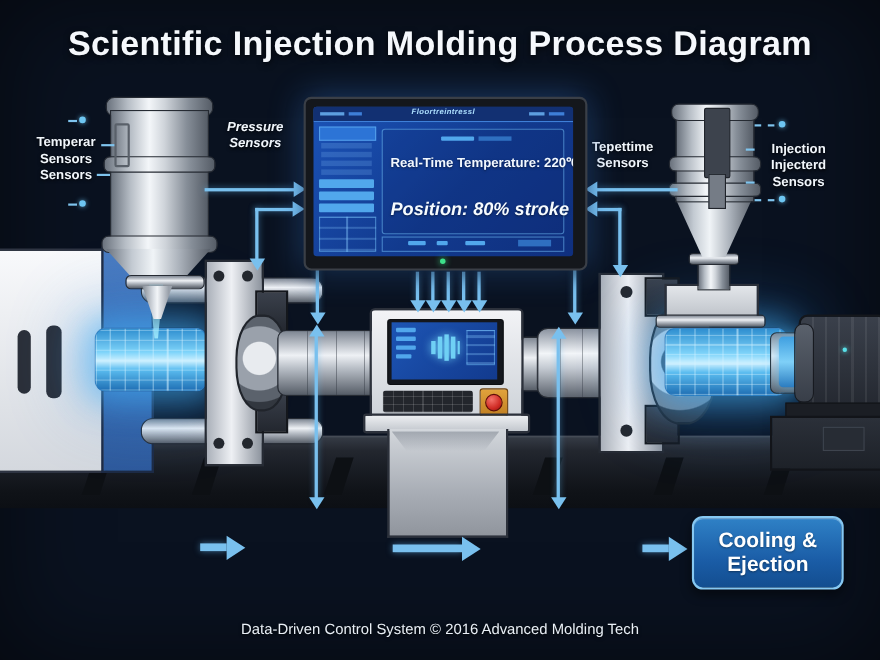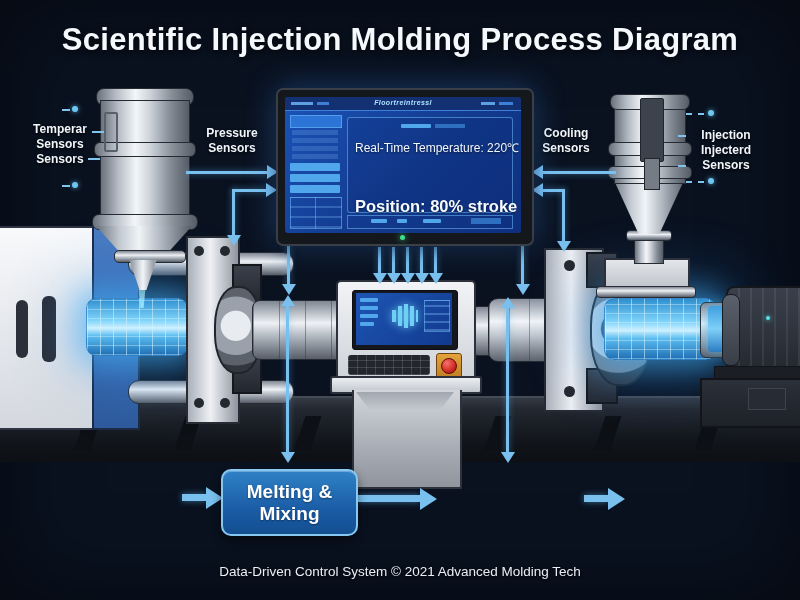--- a/index.html
+++ b/index.html
@@ -52,21 +52,21 @@
     border-radius:10px;border:1px solid rgba(40,120,190,.7);
     box-shadow:0 0 28px 8px rgba(70,180,250,.55), 0 0 60px 20px rgba(50,140,230,.3);}
   
   .bezel{left:276px;top:88px;width:254px;height:154px;background:#14171c;border:2px solid #3a3f47;
          border-radius:7px;box-shadow:0 0 30px rgba(70,150,255,.35),0 6px 14px rgba(0,0,0,.5);z-index:35;}
   .screen{left:285px;top:97px;width:236px;height:136px;border-radius:3px;overflow:hidden;
           background:linear-gradient(135deg,#1b53b8,#123a8e 55%,#0f2f7e);z-index:36;}
   .scr{position:absolute;}
   .hudbox{border:1px solid rgba(120,200,255,.5);}
   .cyanbar{background:#51a7ec;border-radius:1px;}
-  .readout-sm{color:#f2f8ff;font-weight:400;font-size:12px;text-shadow:0 1px 2px rgba(0,0,0,.5);white-space:nowrap;}
+  .readout-sm{color:#f2f8ff;font-weight:700;font-size:12px;text-shadow:0 1px 2px rgba(0,0,0,.5);white-space:nowrap;}
   .readout-lg{color:#f6fbff;font-weight:800;font-size:16.5px;text-shadow:0 1px 2px rgba(0,0,0,.5);white-space:nowrap;}
 </style>
 </head>
 <body>
 
 <div id="stage">
 
   <div class="abs title">Scientific Injection Molding Process Diagram</div>
 
   <div class="abs" style="left:0;top:396px;width:800px;height:64px;
@@ -250,27 +250,27 @@
     <div>Sensors</div>
     <div>Sensors</div>
   </div>
   <div class="abs dot" style="left:72px;top:106px;"></div>
   <div class="abs dash" style="left:62px;top:109px;width:8px;"></div>
   <div class="abs dot" style="left:72px;top:182px;"></div>
   <div class="abs dash" style="left:62px;top:185px;width:8px;"></div>
   <div class="abs dash" style="left:92px;top:131px;width:12px;"></div>
   <div class="abs dash" style="left:88px;top:158px;width:12px;"></div>
 
-  <div class="abs slabel" style="left:194px;top:126px;width:76px;">
+  <div class="abs slabel" style="left:194px;top:108px;width:76px;font-style:italic;">
     <div>Pressure</div>
     <div>Sensors</div>
   </div>
 
   <div class="abs slabel" style="left:536px;top:126px;width:60px;">
-    <div>Cooling</div>
+    <div>Tepettime</div>
     <div>Sensors</div>
   </div>
 
   <div class="abs slabel" style="left:688px;top:128px;width:76px;">
     <div>Injection</div>
     <div>Injecterd</div>
     <div>Sensors</div>
   </div>
   <div class="abs dot" style="left:708px;top:110px;"></div>
   <div class="abs dash" style="left:686px;top:113px;width:18px;"></div>
@@ -298,40 +298,40 @@
     <div class="scr cyanbar" style="left:5px;top:77px;width:50px;height:8px;"></div>
     <div class="scr cyanbar" style="left:5px;top:88px;width:50px;height:8px;"></div>
     <div class="scr hudbox" style="left:5px;top:100px;width:50px;height:30px;
          background:repeating-linear-gradient(0deg, rgba(130,195,250,.28) 0 2px, transparent 2px 10px),
                     linear-gradient(90deg, transparent 0 24px, rgba(130,195,250,.45) 24px 25px, transparent 25px);"></div>
 
     <div class="scr hudbox" style="left:62px;top:20px;width:164px;height:94px;border-radius:3px;background:rgba(10,40,110,.25);"></div>
     <div class="scr cyanbar" style="left:116px;top:27px;width:30px;height:4px;"></div>
     <div class="scr" style="left:150px;top:27px;width:30px;height:4px;background:#2f6fc0;"></div>
     <div class="scr readout-sm" style="left:70px;top:42px;">Real-Time Temperature: 220℃</div>
-    <div class="scr readout-lg" style="left:70px;top:100px;">Position: 80% stroke</div>
+    <div class="scr readout-lg" style="left:70px;top:84px;font-style:italic;">Position: 80% stroke</div>
 
     <div class="scr hudbox" style="left:62px;top:118px;width:164px;height:12px;"></div>
     <div class="scr cyanbar" style="left:86px;top:122px;width:16px;height:4px;"></div>
     <div class="scr cyanbar" style="left:112px;top:122px;width:10px;height:4px;"></div>
     <div class="scr cyanbar" style="left:138px;top:122px;width:18px;height:4px;"></div>
     <div class="scr" style="left:186px;top:121px;width:30px;height:6px;background:#2f6fc0;"></div>
   </div>
   <div class="abs" style="left:400px;top:235px;width:5px;height:5px;border-radius:50%;
        background:#3de08a;box-shadow:0 0 6px #3de08a;z-index:37;"></div>
 
   <div class="abs ln" style="left:182px;top:494px;width:24px;height:7px;"></div>
   <div class="abs ah fh-r" style="left:206px;top:487px;"></div>
 
-  <div class="abs step" style="left:221px;top:469px;width:133px;height:63px;">
-    <div>Melting &amp;</div>
-    <div>Mixing</div>
-  </div>
   <div class="abs ln" style="left:357px;top:495px;width:63px;height:7px;"></div>
   <div class="abs ah fh-r" style="left:420px;top:488px;"></div>
 
   <div class="abs ln" style="left:584px;top:495px;width:24px;height:7px;"></div>
   <div class="abs ah fh-r" style="left:608px;top:488px;"></div>
 
-
-  <div class="abs footer">Data-Driven Control System © 2021 Advanced Molding Tech</div>
+  <div class="abs step" style="left:629px;top:469px;width:134px;height:63px;">
+    <div>Cooling &amp;</div>
+    <div>Ejection</div>
+  </div>
+
+  <div class="abs footer">Data-Driven Control System © 2016 Advanced Molding Tech</div>
 
 </div>
 
 </body></html>

